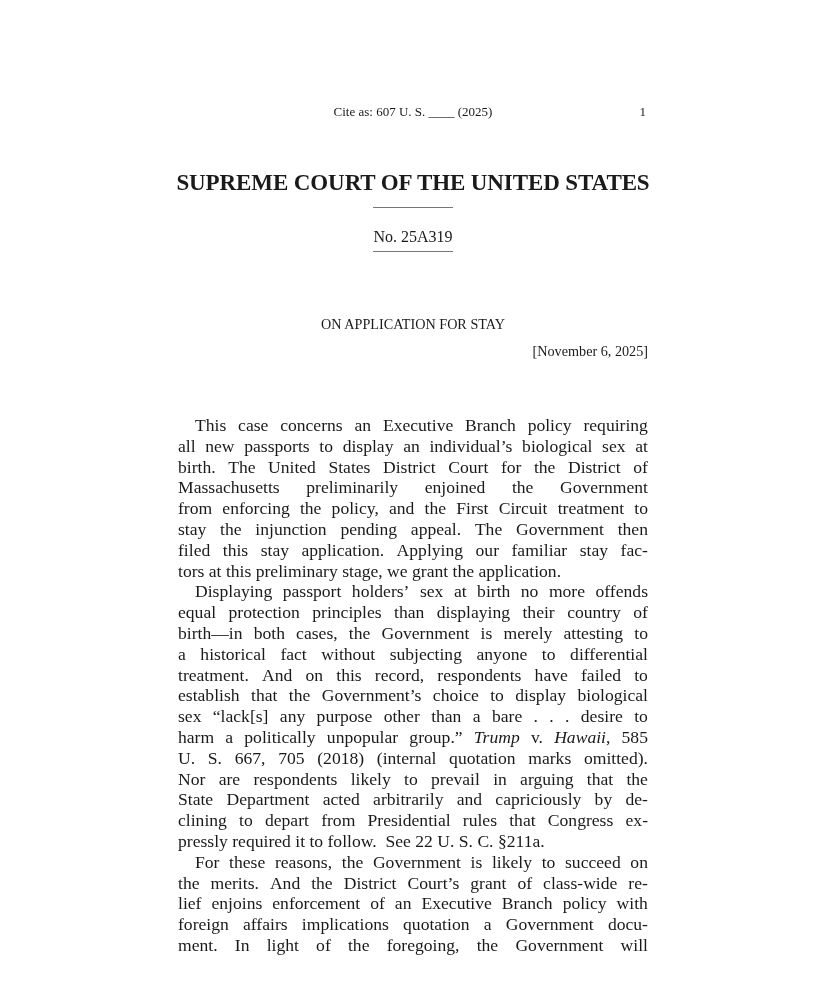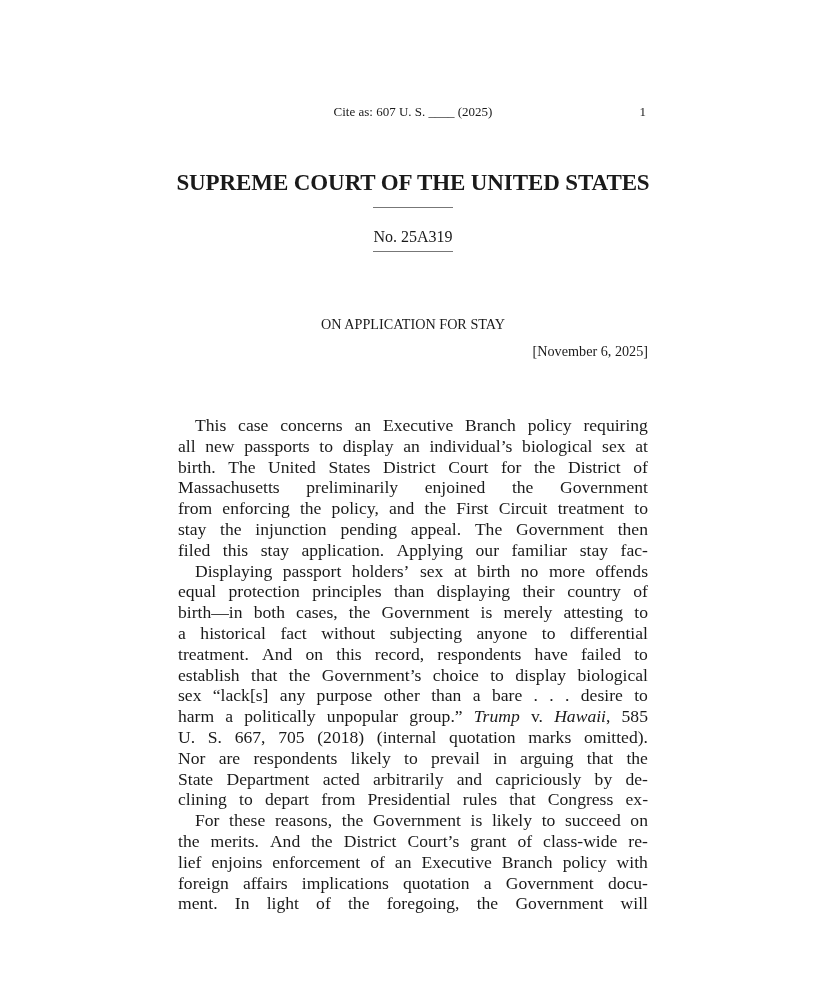--- a/index.html
+++ b/index.html
@@ -116,20 +116,23 @@
           <span class="w">filed</span>
           <span class="w">this</span>
           <span class="w">stay</span>
           <span class="w">application.</span>
           <span class="w">Applying</span>
           <span class="w">our</span>
           <span class="w">familiar</span>
           <span class="w">stay</span>
           <span class="w">fac-</span>
         </div>
+        <div class="line-wrap left">
+          <span style="white-space: pre;">tors at this preliminary stage, we grant the application.</span>
+        </div>
       </div>
       <div>
         <div class="line-wrap indent">
           <span class="w">Displaying</span>
           <span class="w">passport</span>
           <span class="w">holders’</span>
           <span class="w">sex</span>
           <span class="w">at</span>
           <span class="w">birth</span>
           <span class="w">no</span>
@@ -251,20 +254,23 @@
           <span class="w">clining</span>
           <span class="w">to</span>
           <span class="w">depart</span>
           <span class="w">from</span>
           <span class="w">Presidential</span>
           <span class="w">rules</span>
           <span class="w">that</span>
           <span class="w">Congress</span>
           <span class="w">ex-</span>
         </div>
+        <div class="line-wrap left">
+          <span style="white-space: pre;">pressly required it to follow.  See 22 U. S. C. §211a.</span>
+        </div>
       </div>
       <div>
         <div class="line-wrap indent">
           <span class="w">For</span>
           <span class="w">these</span>
           <span class="w">reasons,</span>
           <span class="w">the</span>
           <span class="w">Government</span>
           <span class="w">is</span>
           <span class="w">likely</span>

